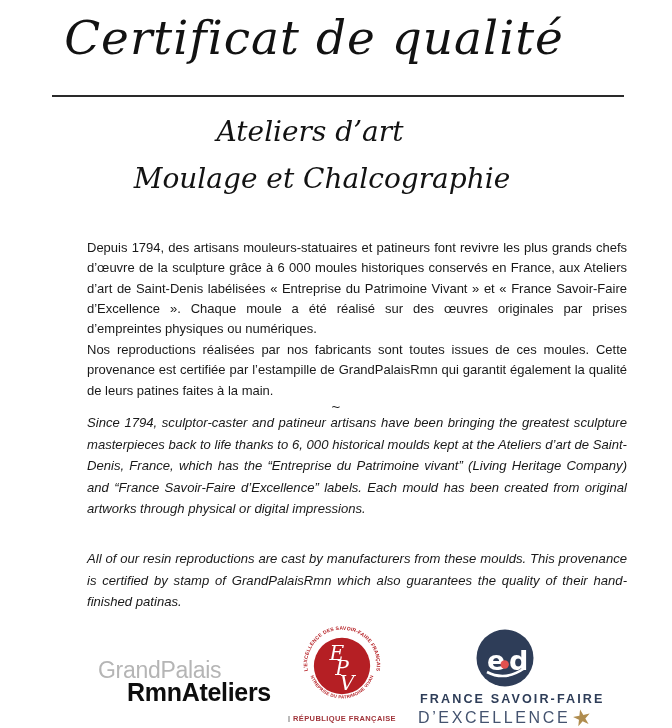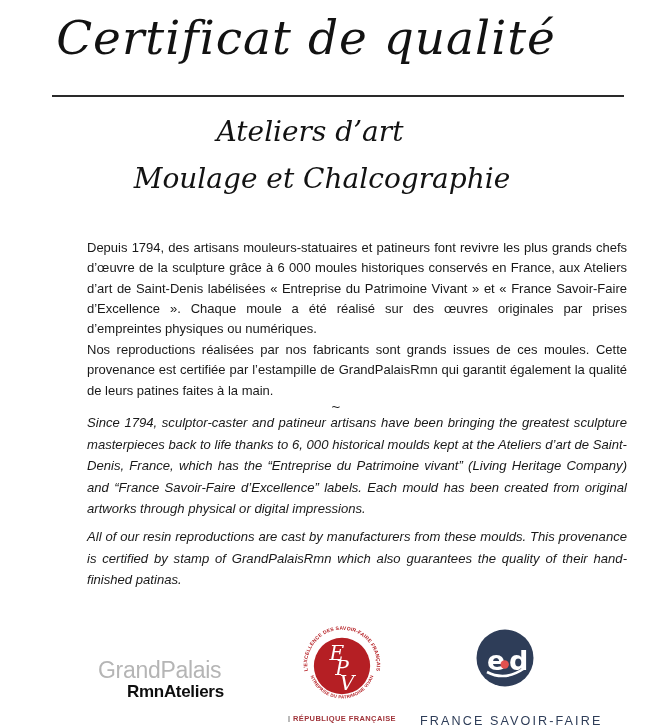--- a/index.html
+++ b/index.html
@@ -15,21 +15,21 @@
 
   
   .script {
     font-family: "DejaVu Serif", serif;
     font-style: italic;
     text-align: center;
     color: #121212;
     white-space: nowrap;
   }
   .page-title {
-    top: 10px; left: 8px; width: 596px;
+    top: 10px; left: 16px; width: 596px;
     font-size: 47px;
     letter-spacing: 1px;
   }
   .rule {
     top: 95px; left: 52px; width: 572px;
     border-top: 2px solid #2a2a2a;
   }
   .subtitle-1 { top: 115px; left: 0; width: 620px; font-size: 28px; }
   .subtitle-2 { top: 162px; left: 0; width: 644px; font-size: 28px; }
 
@@ -44,44 +44,44 @@
   }
   .para-fr-1 { top: 238px; }
   .para-fr-2 { top: 340px; }
   .tilde-separator {
     top: 398px; left: 0; width: 672px;
     text-align: center;
     font-size: 15px; color: #191919;
   }
   .para-en { font-style: italic; line-height: 21.6px; font-size: 13.1px; }
   .para-en-1 { top: 412px; }
-  .para-en-2 { top: 526px; }
+  .para-en-2 { top: 548px; }
 
   
   .gp-logo { left: 98px; top: 659px; width: 180px; line-height: 22px; }
   .gp-line1 { color: #b5b5b5; font-size: 23px; letter-spacing: -0.3px; }
-  .gp-line2 { color: #0e0e0e; font-size: 17px; font-weight: bold; letter-spacing: -0.3px; padding-left: 29px; }
+  .gp-line2 { color: #0e0e0e; font-size: 25px; font-weight: bold; letter-spacing: -0.3px; padding-left: 29px; }
 
   .epv-logo { left: 296px; top: 624px; width: 92px; text-align: center; }
   .epv-caption {
     margin-top: 2px;
     display: flex; align-items: center; justify-content: center; gap: 3px;
     font-size: 7.5px; font-weight: bold; letter-spacing: 0.4px;
     color: #a03339; white-space: nowrap;
   }
   .flag { display: inline-flex; width: 9px; height: 6px; border: 0.5px solid #bbb; }
   .flag span { flex: 1; }
   .flag .b { background: #1c2f6e; }
   .flag .w { background: #ffffff; }
   .flag .r { background: #c8102e; }
 
   .ed-logo { left: 420px; top: 628px; width: 170px; text-align: center; }
   .ed-line1 {
-    margin-top: 22px;
-    font-size: 12.6px; font-weight: normal; letter-spacing: 2.1px;
+    margin-top: 0;
+    font-size: 12.6px; font-weight: bold; letter-spacing: 2.1px;
     color: #2e3d58; white-space: nowrap;
   }
   .ed-line2 {
     margin-top: 1px;
     font-size: 16px; font-weight: normal; letter-spacing: 2.6px;
     color: #44536f; white-space: nowrap;
     display: flex; align-items: center; justify-content: center; gap: 2px;
   }
   .ed-star {
     font-size: 22px; color: #b08d4f; letter-spacing: 0;
@@ -93,21 +93,21 @@
 </style>
 </head>
 <body>
 
 <div class="abs script page-title">Certificat de qualité</div>
 <div class="abs rule"></div>
 <div class="abs script subtitle-1">Ateliers d’art</div>
 <div class="abs script subtitle-2">Moulage et Chalcographie</div>
 
 <div class="abs para para-fr-1">Depuis 1794, des artisans mouleurs-statuaires et patineurs font revivre les plus grands chefs d’œuvre de la sculpture grâce à 6 000 moules historiques conservés en France, aux Ateliers d’art de Saint-Denis labélisées « Entreprise du Patrimoine Vivant » et « France Savoir-Faire d’Excellence ». Chaque moule a été réalisé sur des œuvres originales par prises d’empreintes physiques ou numériques.</div>
-<div class="abs para para-fr-2">Nos reproductions réalisées par nos fabricants sont grands issues de ces moules. Cette provenance est certifiée par l’estampille de GrandPalaisRmn qui garantit également la qualité de leurs patines faites à la main.</div>
+<div class="abs para para-fr-2">Nos reproductions réalisées par nos fabricants sont toutes issues de ces moules. Cette provenance est certifiée par l’estampille de GrandPalaisRmn qui garantit également la qualité de leurs patines faites à la main.</div>
 <div class="abs tilde-separator">~</div>
 <div class="abs para para-en para-en-1">Since 1794, sculptor-caster and patineur artisans have been bringing the greatest sculpture masterpieces back to life thanks to 6, 000 historical moulds kept at the Ateliers d’art de Saint-Denis, France, which has the “Entreprise du Patrimoine vivant” (Living Heritage Company) and “France Savoir-Faire d’Excellence” labels. Each mould has been created from original artworks through physical or digital impressions.</div>
 <div class="abs para para-en para-en-2">All of our resin reproductions are cast by manufacturers from these moulds. This provenance is certified by stamp of GrandPalaisRmn which also guarantees the quality of their hand-finished patinas.</div>
 
 <div class="abs gp-logo">
   <div class="gp-line1">GrandPalais</div>
   <div class="gp-line2">RmnAteliers</div>
 </div>
 
 <div class="abs epv-logo">

